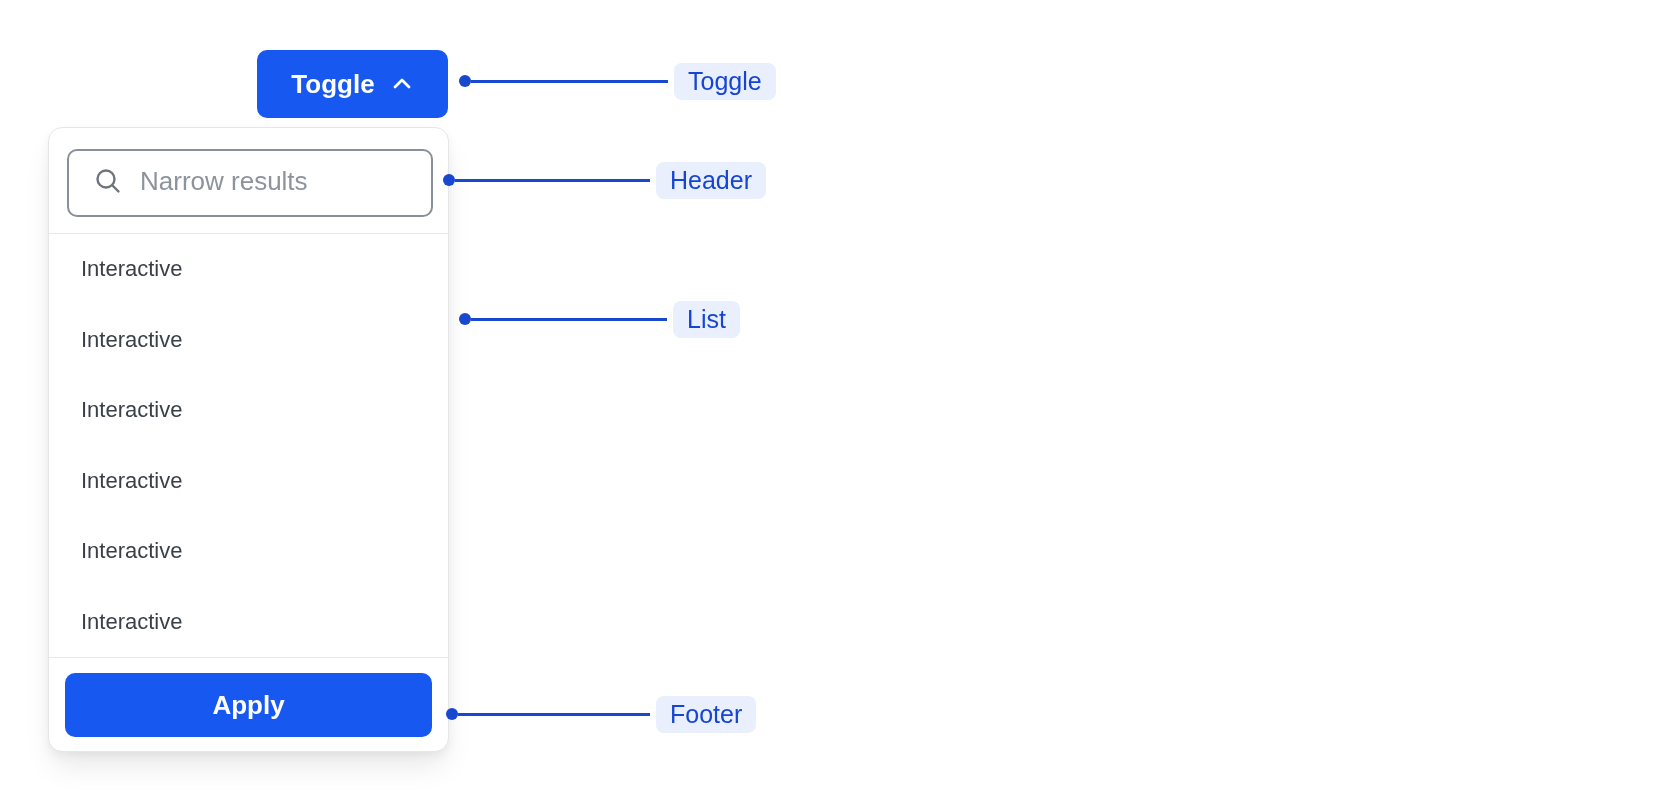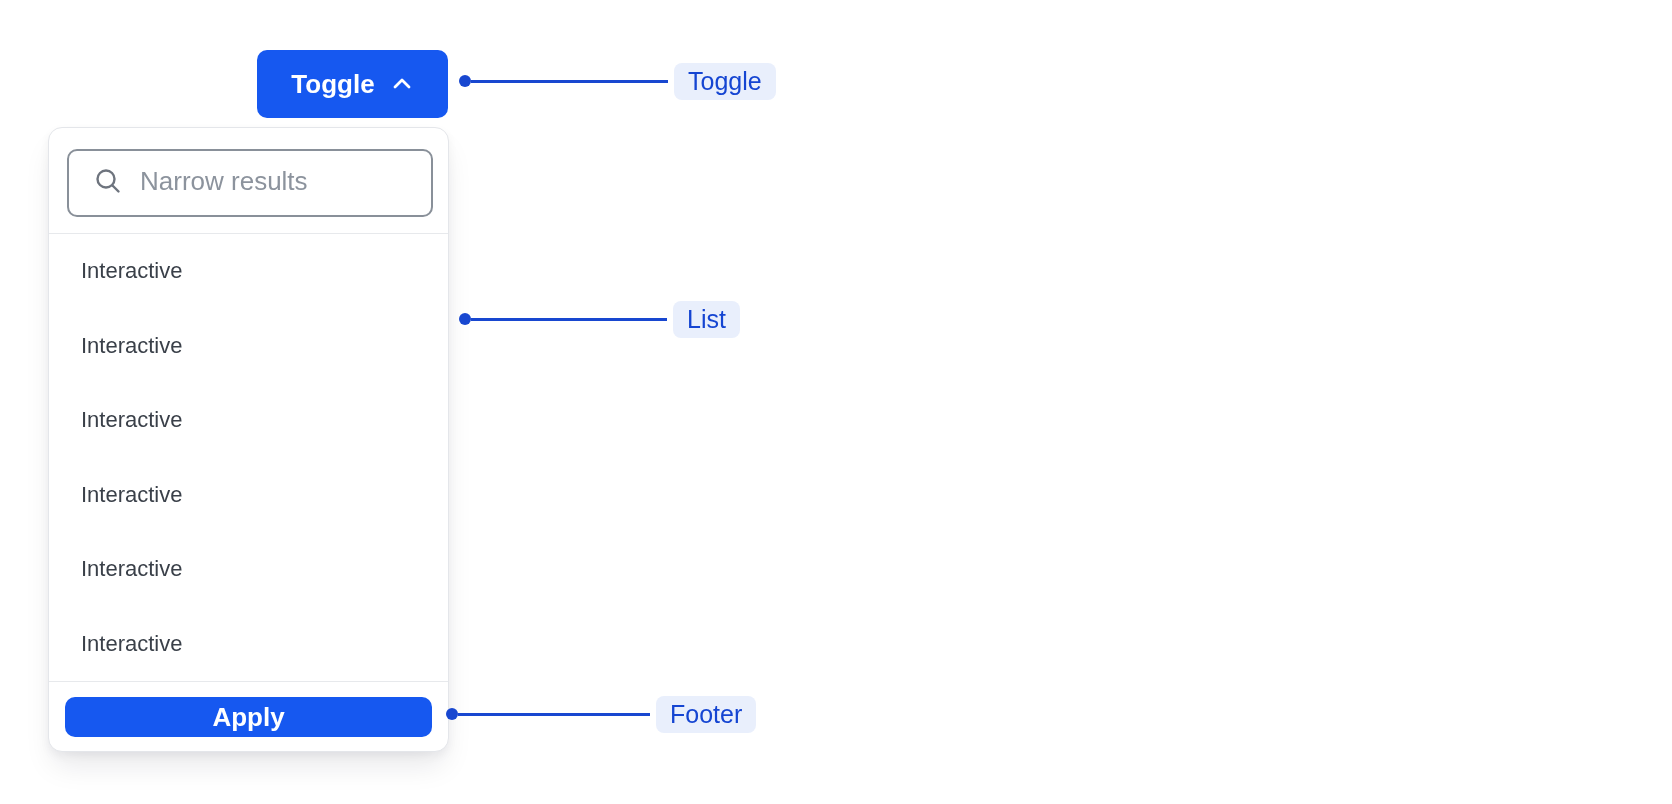--- a/index.html
+++ b/index.html
@@ -52,21 +52,21 @@
   }
   .search input::placeholder{color:var(--placeholder);opacity:1;}
   .divider{height:1px;background:var(--divider);width:100%;flex:0 0 auto;}
   .list{flex:1;display:flex;flex-direction:column;min-height:0;}
   .item{
     flex:1;display:flex;align-items:center;padding-left:32px;
     font-size:22px;color:var(--text);cursor:pointer;
   }
   .panel-footer{padding:15px 16px 14px 16px;}
   .apply-btn{
-    width:100%;height:40px;background:var(--primary);color:#FFFFFF;
+    width:100%;height:64px;background:var(--primary);color:#FFFFFF;
     border:none;border-radius:10px;cursor:pointer;
     font-family:"Liberation Sans", sans-serif;font-size:26px;font-weight:600;
   }
 
   
   .callout{position:absolute;display:flex;align-items:center;height:38px;}
   .dot{width:12px;height:12px;border-radius:50%;background:var(--connector);flex:0 0 auto;}
   .line{height:3px;background:var(--connector);flex:0 0 auto;}
   .chip{
     background:var(--chip-bg);color:var(--chip-text);
@@ -120,20 +120,25 @@
       <button class="apply-btn">Apply</button>
     </div>
   </div>
 
   <div class="callout" style="left:459px;top:62px;">
     <span class="dot"></span>
     <span class="line" style="width:197px"></span>
     <span class="chip">Toggle</span>
   </div>
 
+  <div class="callout" style="left:443px;top:161px;">
+    <span class="dot"></span>
+    <span class="line" style="width:195px"></span>
+    <span class="chip">Header</span>
+  </div>
 
   <div class="callout" style="left:459px;top:300px;">
     <span class="dot"></span>
     <span class="line" style="width:196px"></span>
     <span class="chip">List</span>
   </div>
 
   <div class="callout" style="left:446px;top:695px;">
     <span class="dot"></span>
     <span class="line" style="width:192px"></span>

